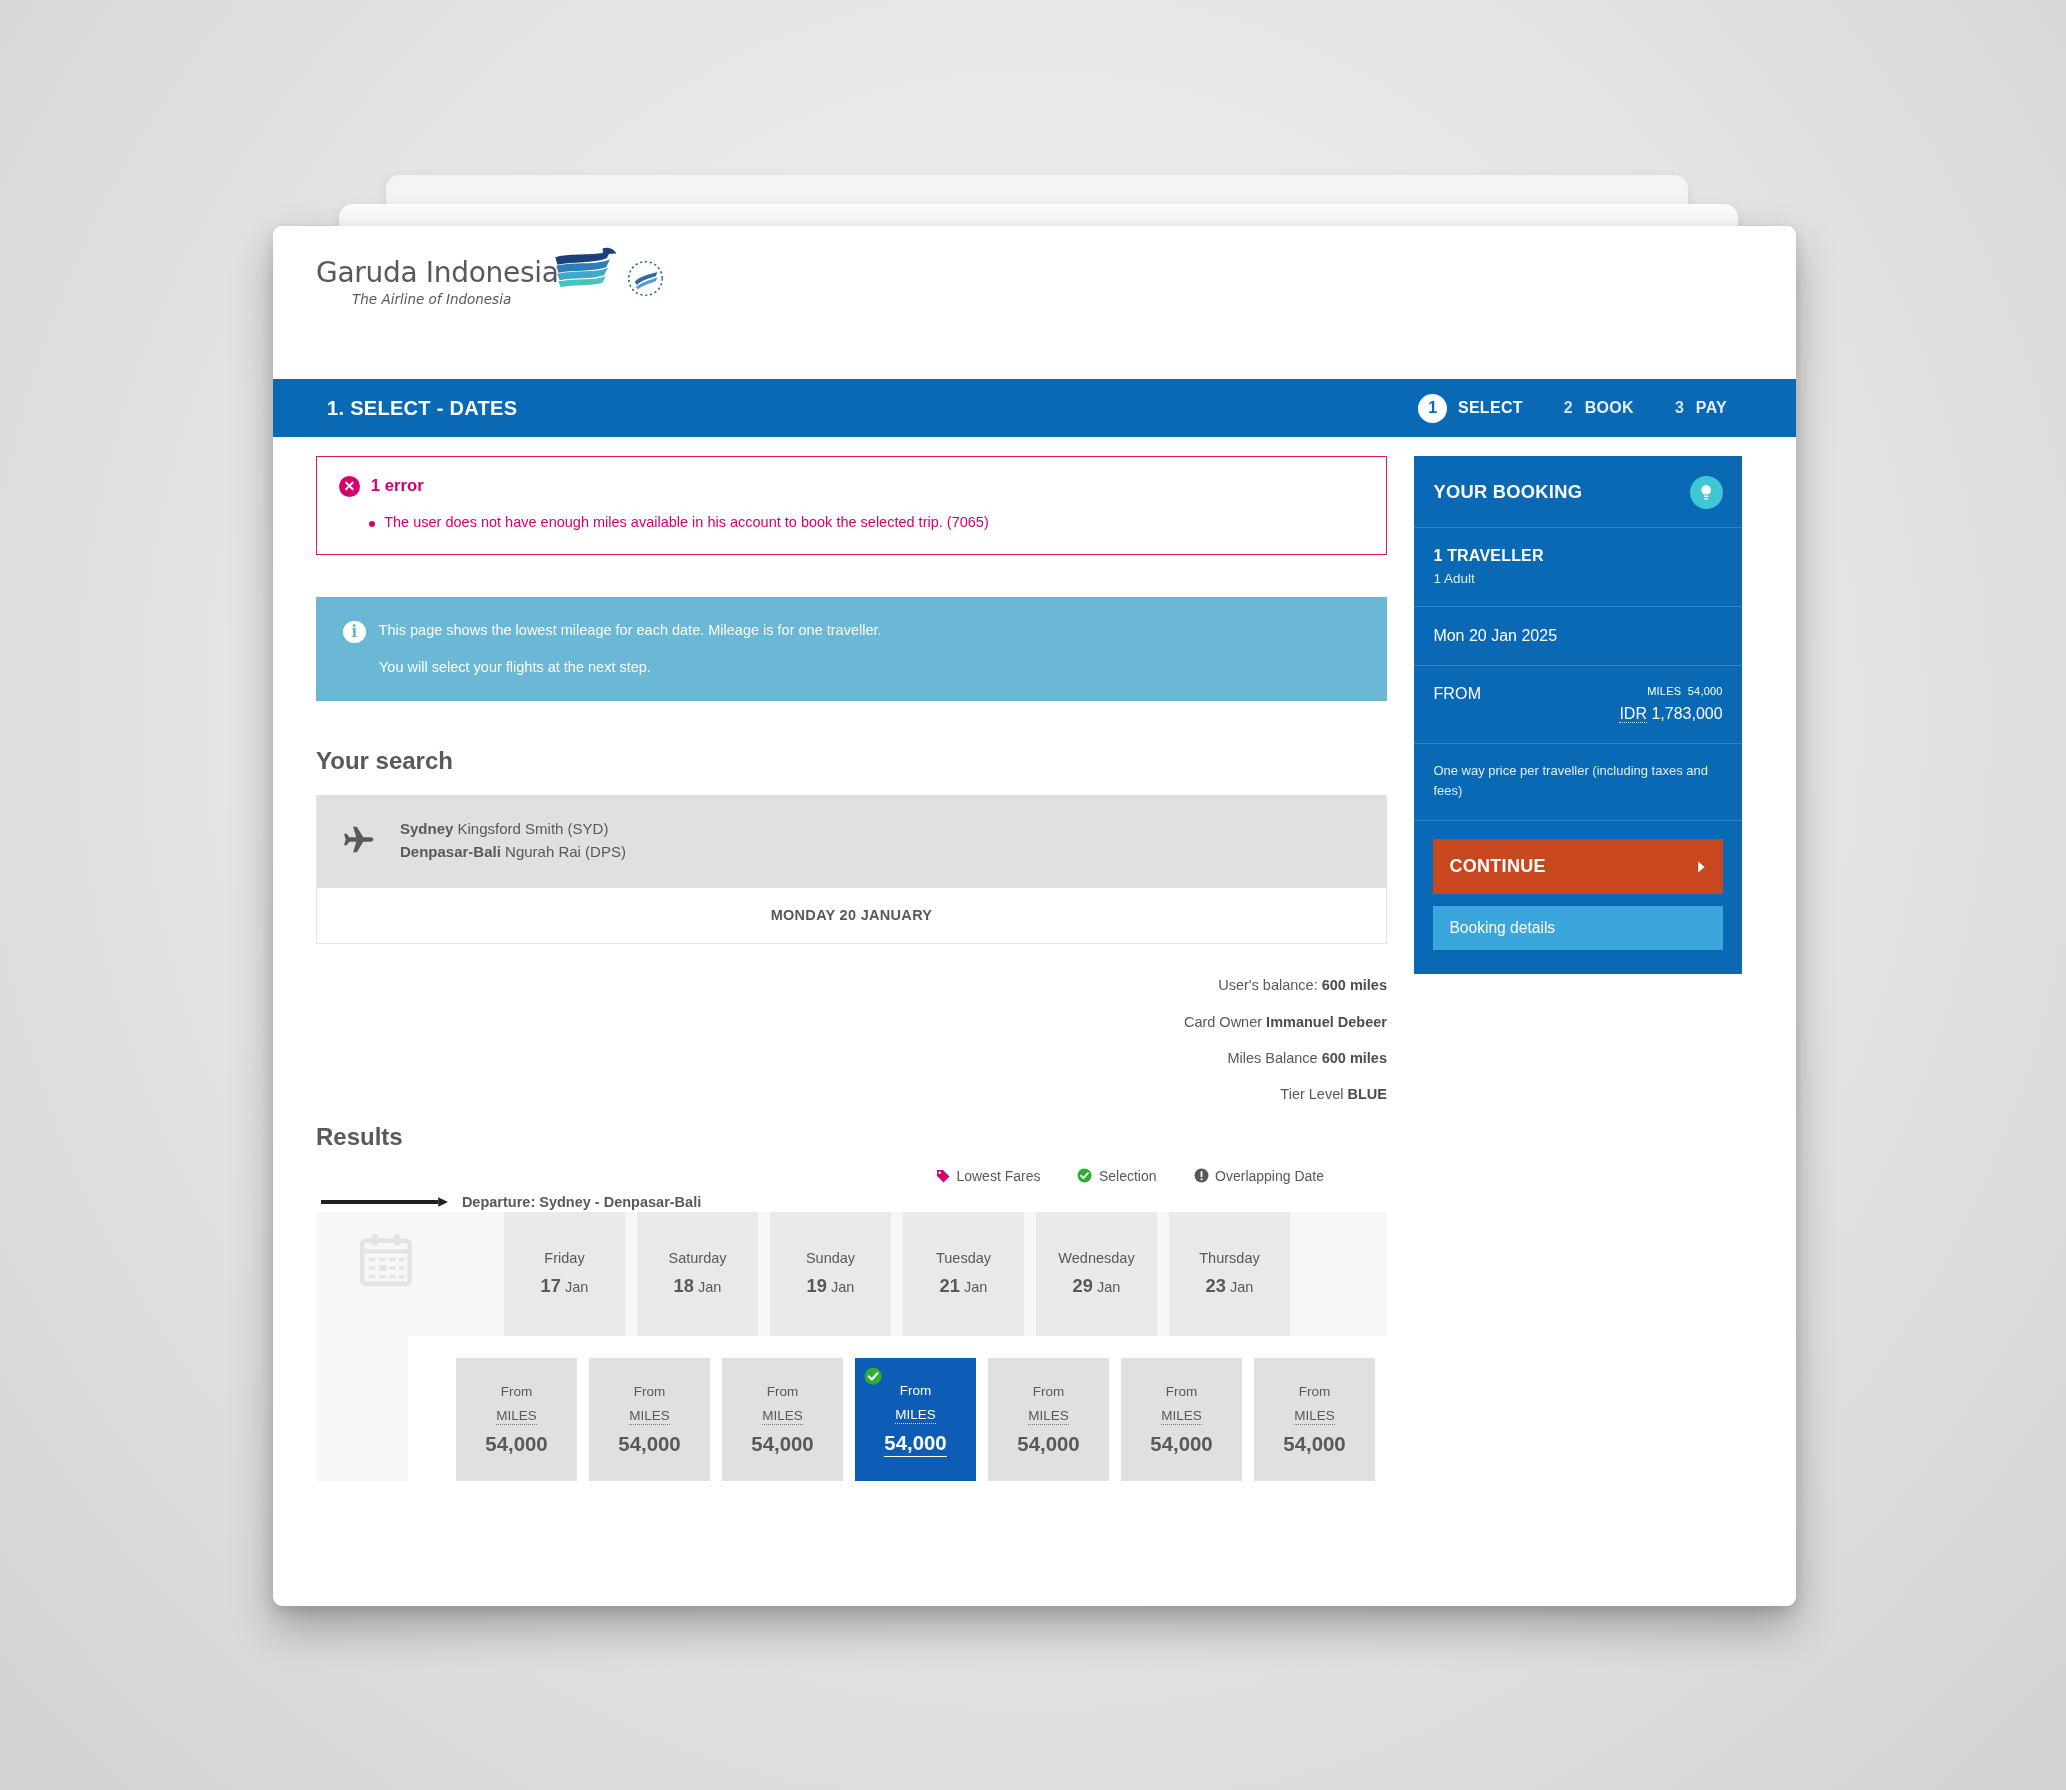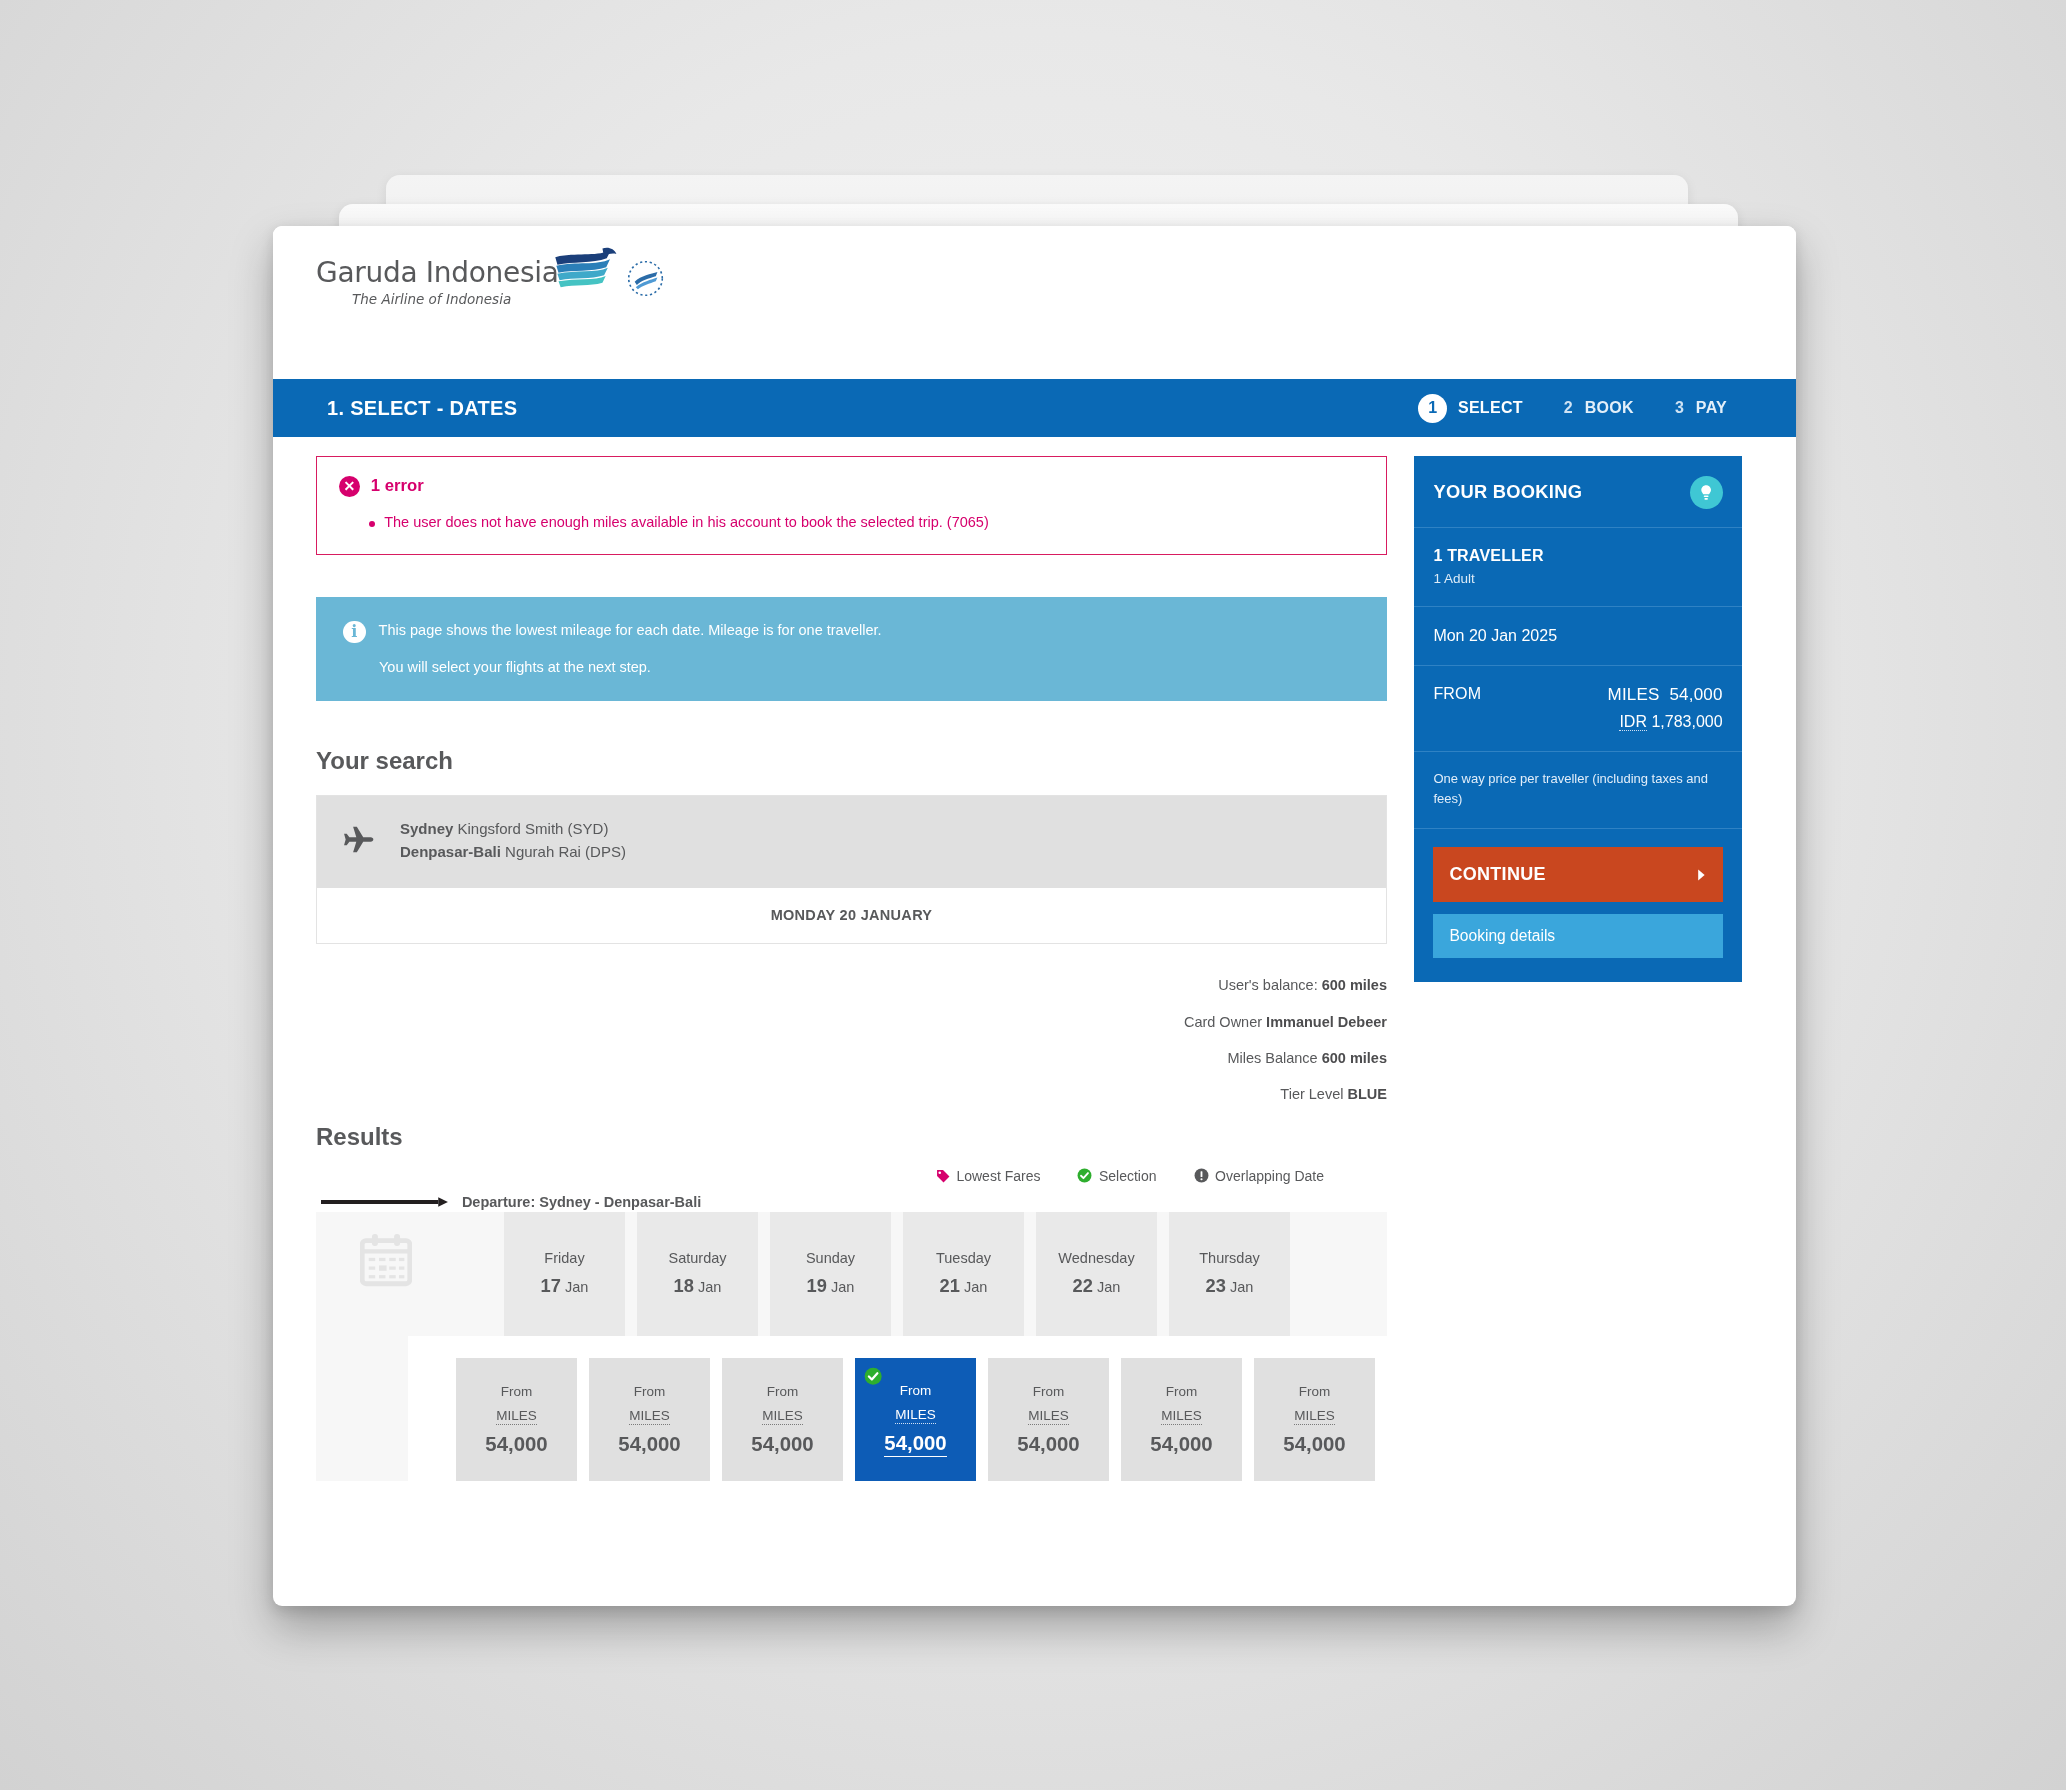--- a/index.html
+++ b/index.html
@@ -189,21 +189,21 @@
     width: 33px; height: 33px; border-radius: 50%; background: #3fc7d4;
     display: flex; align-items: center; justify-content: center;
   }
   .side-sec { padding: 19.4px 19.4px 20.4px 19.4px; border-bottom: 0.5px solid #2f82c4; }
   .s-strong { color: #fff; font-size: 16px; font-weight: bold; letter-spacing: 0.2px; }
   .s-sub { color: #dcebf7; font-size: 13.5px; margin-top: 5.4px; }
   .s-date { color: #fff; font-size: 16px; }
   .price-row { display: flex; justify-content: space-between; align-items: flex-start; }
   .p-from { color: #fff; font-size: 16px; letter-spacing: 0.2px; }
   .p-vals { text-align: right; }
-  .p-miles { color: #fff; font-size: 17px; letter-spacing: 0.2px; }
+  .p-miles { color: #fff; font-size: 11px; letter-spacing: 0.2px; }
   .p-idr { color: #fff; font-size: 16px; margin-top: 7.5px; }
   .p-idr u { text-decoration: none; border-bottom: 1.1px dotted #cfe0f5; }
   .side-note { padding: 17px 19.4px 19.4px 19.4px; color: #e2eefa; font-size: 13px; line-height: 1.5; border-bottom: 0.5px solid #2f82c4; }
   .side-actions { padding: 18.3px 19.4px 24px 19.4px; }
   .btn-continue {
     background: #c9471f; color: #fff; font-size: 18px; font-weight: bold;
     letter-spacing: 0.3px; padding: 17px 16px; display: flex;
     align-items: center; justify-content: space-between; margin-bottom: 12px;
   }
   .btn-details {
@@ -411,21 +411,21 @@
               </div>
               <div class="daycol">
                 <div class="day-head">
                   <div class="day-name">Tuesday</div>
                   <div class="day-num"><b>21</b> <span>Jan</span></div>
                 </div>
               </div>
               <div class="daycol">
                 <div class="day-head">
                   <div class="day-name">Wednesday</div>
-                  <div class="day-num"><b>22</b> <span>Jan</span></div>
+                  <div class="day-num"><b>29</b> <span>Jan</span></div>
                 </div>
               </div>
               <div class="daycol">
                 <div class="day-head">
                   <div class="day-name">Thursday</div>
                   <div class="day-num"><b>23</b> <span>Jan</span></div>
                 </div>
               </div>
             </div>
           </div>

